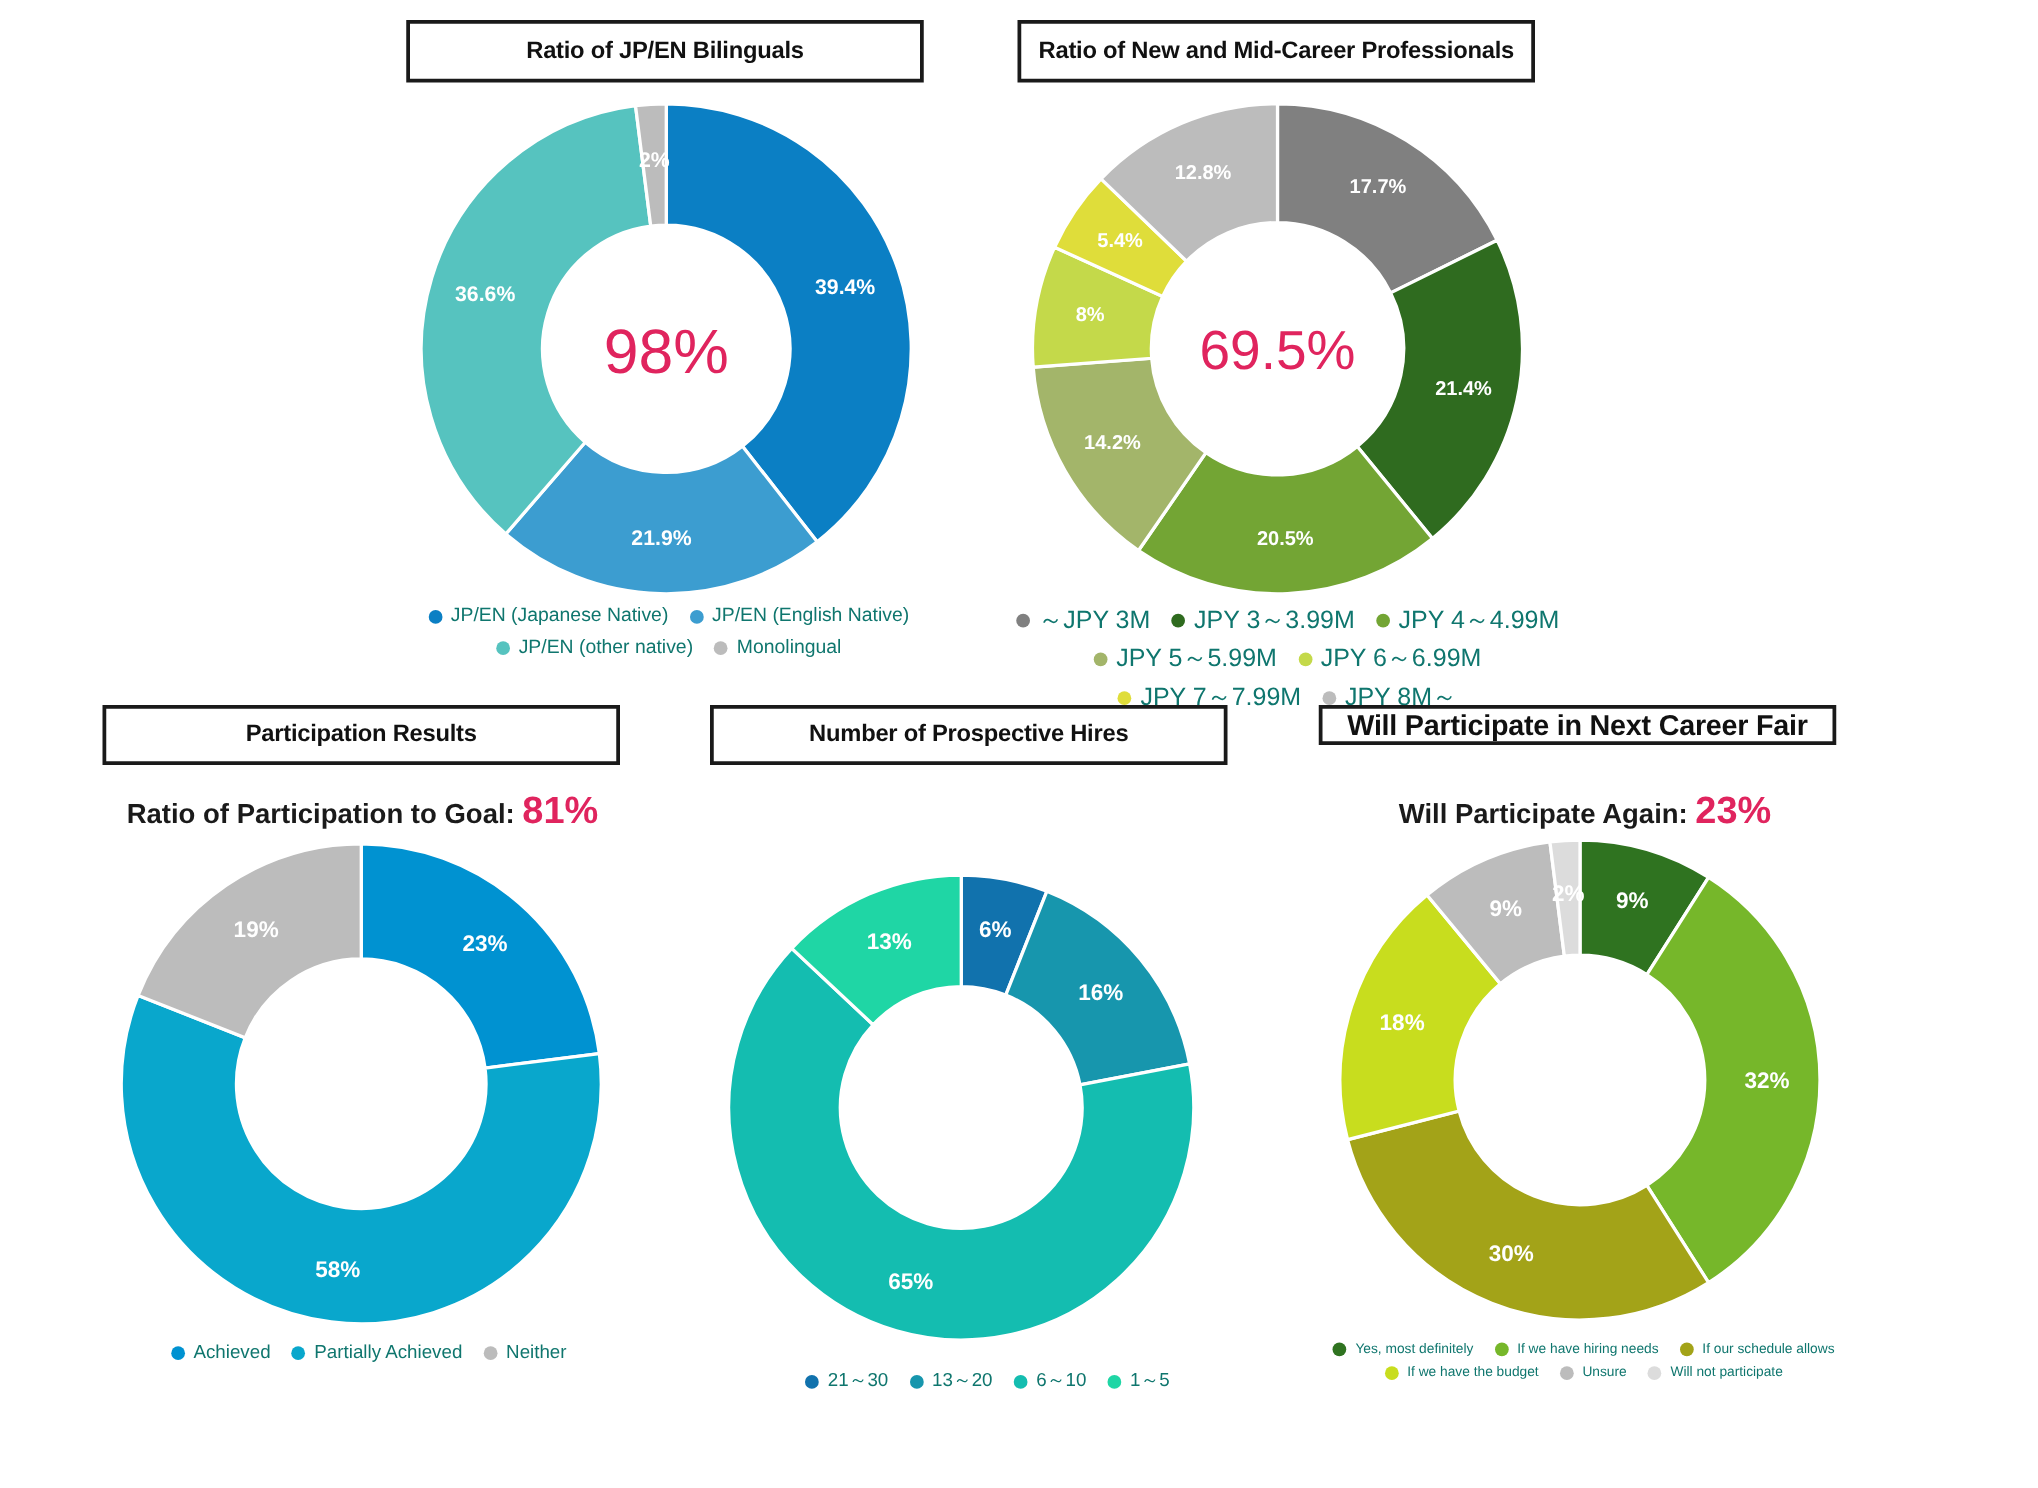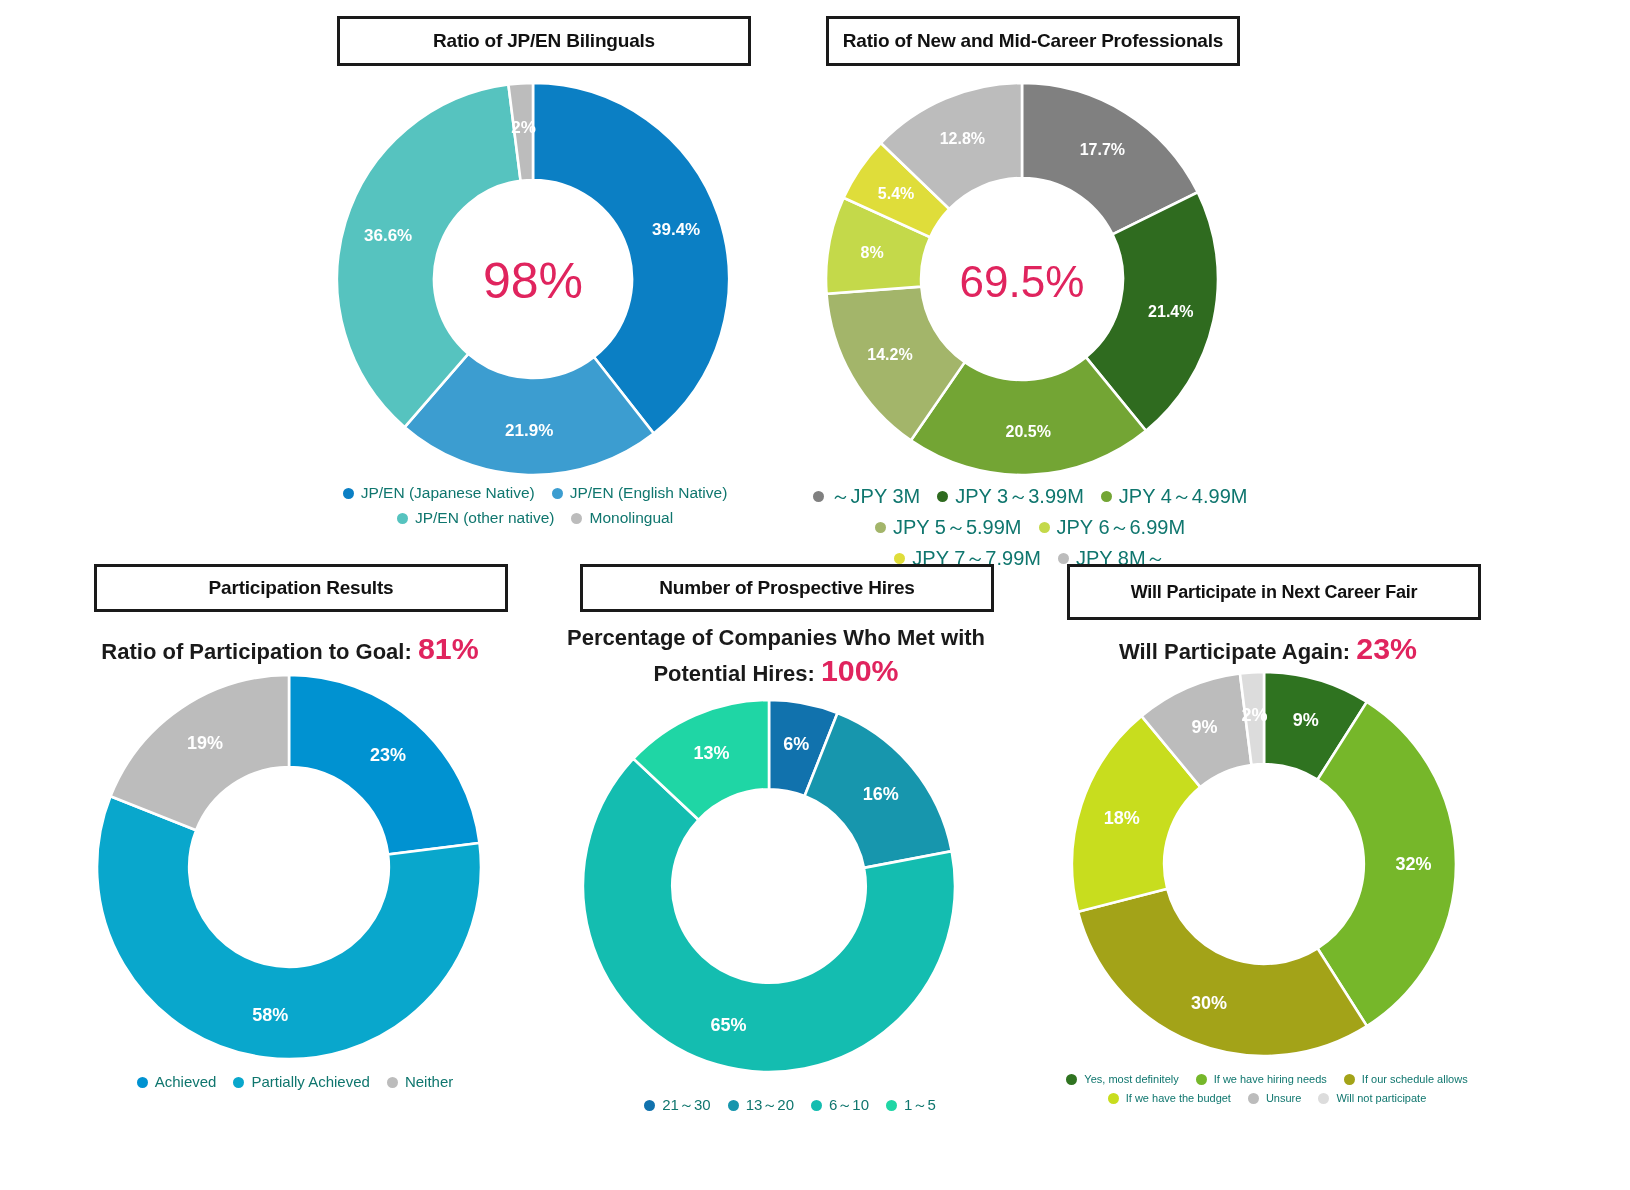--- a/index.html
+++ b/index.html
@@ -16,21 +16,20 @@
   .panel-title {
     border: 3px solid #1a1a1a;
     background: #ffffff;
     color: #111111;
     font-weight: bold;
     text-align: center;
     display: flex;
     align-items: center;
     justify-content: center;
     letter-spacing: -0.2px;
-    margin-left: 12px;
   }
 
   .subtitle {
     text-align: center;
     font-weight: bold;
     color: #1a1a1a;
     line-height: 1.28;
   }
   .subtitle .hl { color: #e0245e; font-size: 1.38em; font-weight: bold; }
 
@@ -82,21 +81,21 @@
   #t2 { position:absolute; left:814px;  top:16px;  width:414px; height:50px; font-size:19px; }
 
   #d1 { position:absolute; left:337px;  top:83px;  width:392px; height:392px; }
   #d2 { position:absolute; left:826px;  top:83px;  width:392px; height:392px; }
 
   #l1 { position:absolute; left:290px;  top:483px; width:490px; font-size:15.5px; }
   #l2 { position:absolute; left:795px;  top:483px; width:470px; font-size:20px; }
 
   #t3 { position:absolute; left:82px;   top:564px; width:414px; height:48px; font-size:19px; }
   #t4 { position:absolute; left:568px;  top:564px; width:414px; height:48px; font-size:19px; }
-  #t5 { position:absolute; left:1055px; top:564px; width:414px; height:56px; font-size:18px; }
+  #t5 { position:absolute; left:1055px; top:564px; width:414px; height:32px; font-size:23px; }
 
   #s3 { position:absolute; left:60px;   top:630px; width:460px; font-size:22px; }
   #s4 { position:absolute; left:548px;  top:624px; width:456px; font-size:22px; }
   #s5 { position:absolute; left:1040px; top:630px; width:456px; font-size:22px; }
 
   #d3 { position:absolute; left:97px;   top:675px; width:384px; height:384px; }
   #d4 { position:absolute; left:583px;  top:700px; width:372px; height:372px; }
   #d5 { position:absolute; left:1072px; top:672px; width:384px; height:384px; }
 
   #l3 { position:absolute; left:105px;  top:1072px; width:380px; font-size:15px; }
@@ -215,23 +214,20 @@
         <span class="legend-dot" style="background: rgb(9, 167, 204);"></span>
         <span class="legend-label">Partially Achieved</span>
       </span>
       <span class="legend-item">
         <span class="legend-dot" style="background: rgb(188, 188, 188);"></span>
         <span class="legend-label">Neither</span>
       </span>
     </div>
 
   <div class="panel-title" id="t4">Number of Prospective Hires</div>
-  <div class="subtitle" id="s4">
-    <span>Percentage of Companies Who Met with Potential Hires: </span><span class="hl">100%</span>
-  </div>
   <div class="donut-wrap" id="d4">
       <svg width="372" height="372" viewBox="0 0 372 372">
         <path d="M 186 0 A 186 186 0 0 1 254.4711667993501 13.06157362478524 L 221.60500673566204 96.07201828488832 A 96.72 96.72 0 0 0 186 89.28 Z" fill="#1172ad" stroke="#ffffff" stroke-width="2.6"></path>
         <text x="213.15739878048655" y="43.63593000719027" class="slice-label" font-size="18">6%</text>
         <path d="M 254.4711667993501 13.06157362478524 A 186 186 0 0 1 368.7054286355361 151.14707548705525 L 281.00682289047876 167.8764792532687 A 96.72 96.72 0 0 0 221.60500673566204 96.07201828488832 Z" fill="#1796ad" stroke="#ffffff" stroke-width="2.6"></path>
         <text x="297.6714088913865" y="93.6173762569347" class="slice-label" font-size="18">16%</text>
         <path d="M 368.7054286355361 151.14707548705525 A 186 186 0 1 1 50.41183529961742 58.674238297263955 L 115.49415435580106 119.79060391457726 A 96.72 96.72 0 1 0 281.00682289047876 167.8764792532687 Z" fill="#14bdb0" stroke="#ffffff" stroke-width="2.6"></path>
         <text x="145.56548421240728" y="325.17651621758216" class="slice-label" font-size="18">65%</text>
         <path d="M 50.41183529961742 58.674238297263955 A 186 186 0 0 1 185.99999999999997 0 L 185.99999999999997 89.28 A 96.72 96.72 0 0 0 115.49415435580106 119.79060391457726 Z" fill="#1fd6a5" stroke="#ffffff" stroke-width="2.6"></path>
         <text x="128.4408796328324" y="52.98872079406982" class="slice-label" font-size="18">13%</text>

